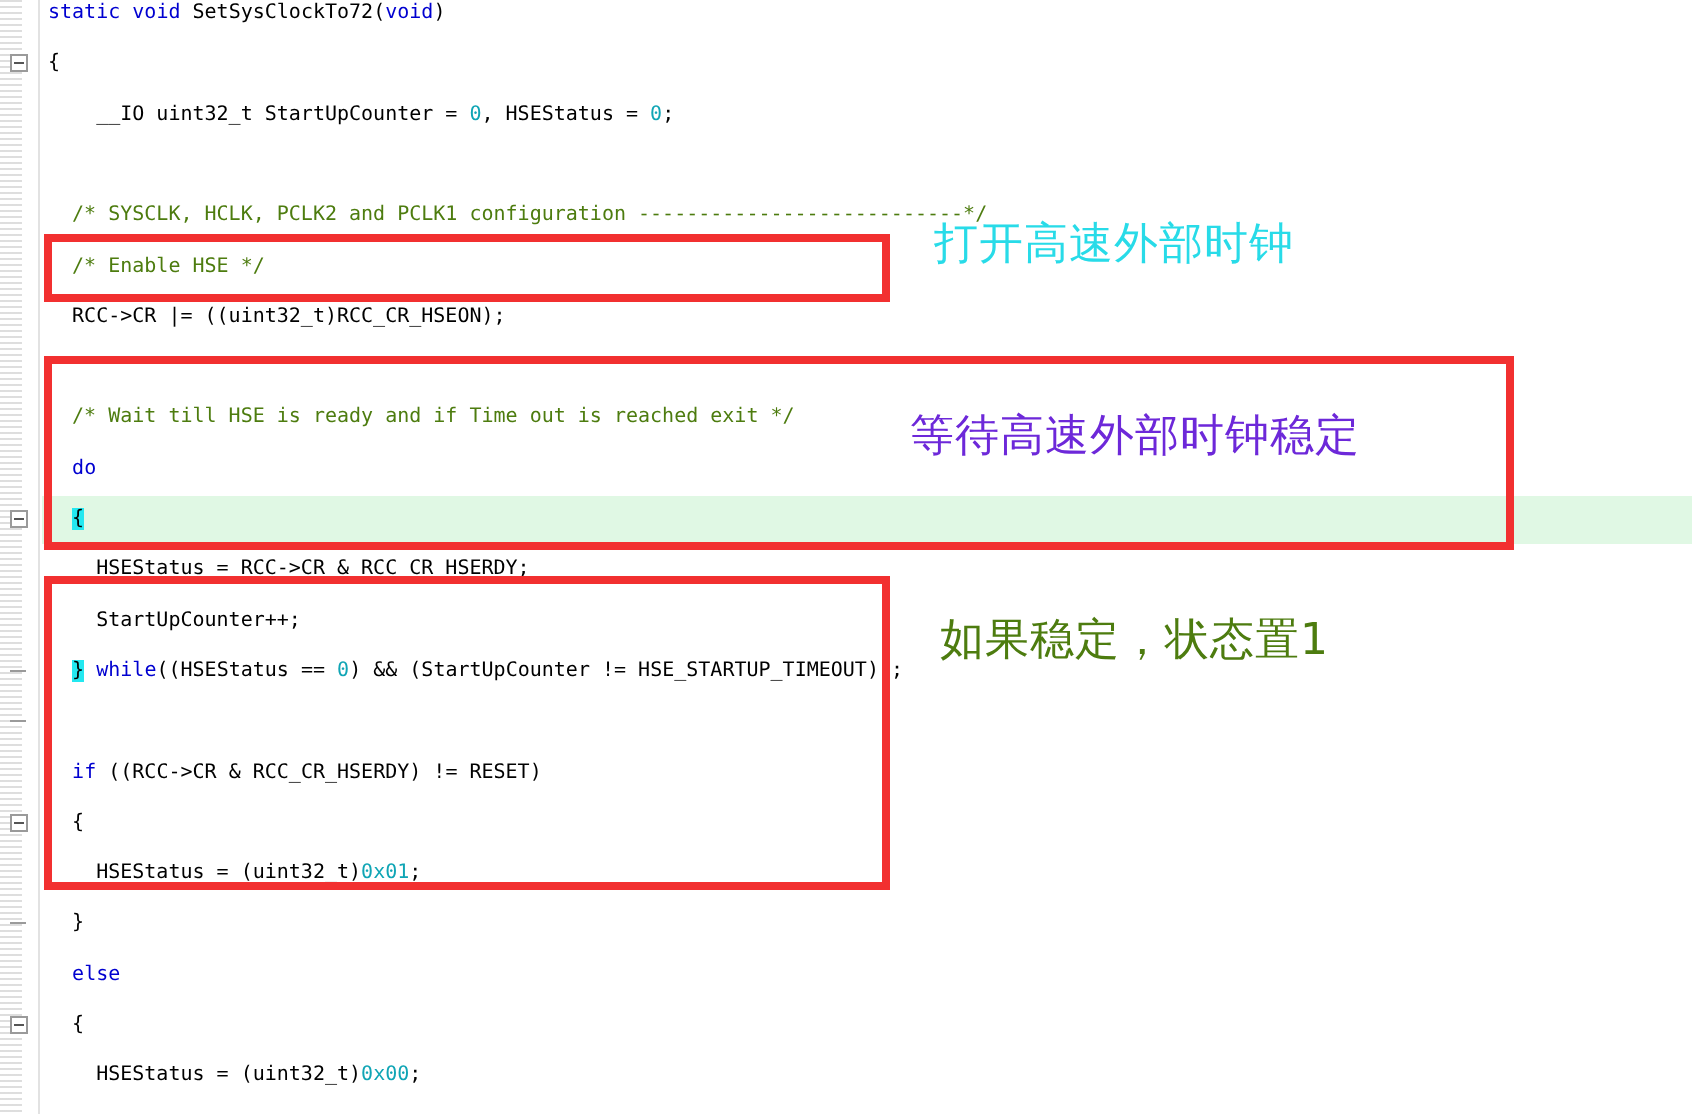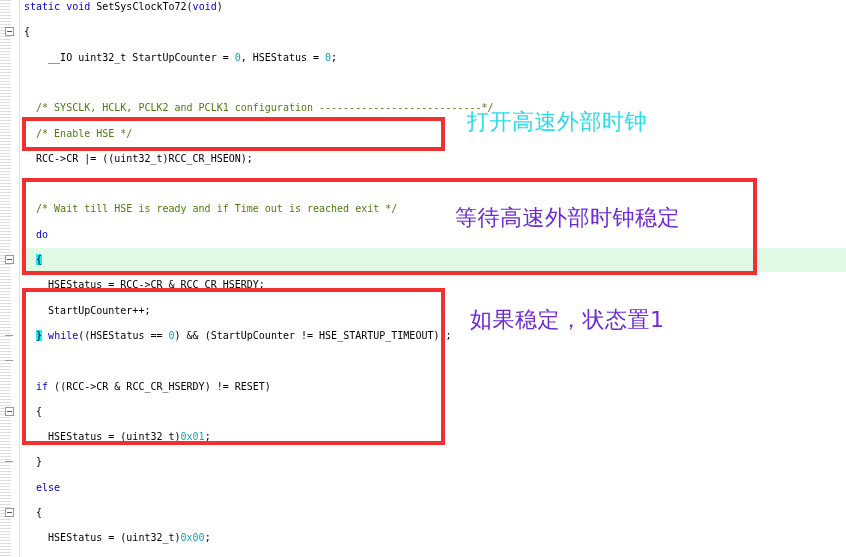--- a/index.html
+++ b/index.html
@@ -165,16 +165,16 @@
 
   <div id="redboxes">
       <div class="redbox" style="left: 22px; top: 117px; width: 423px; height: 34px; border-color: rgb(242, 48, 48);"></div>
       <div class="redbox" style="left: 22px; top: 178px; width: 735px; height: 97px; border-color: rgb(242, 48, 48);"></div>
       <div class="redbox" style="left: 22px; top: 288px; width: 423px; height: 157px; border-color: rgb(242, 48, 48);"></div>
     </div>
 
   <div id="notes">
       <div class="note" style="left: 467px; top: 107px; color: rgb(40, 219, 232);">打开高速外部时钟</div>
       <div class="note" style="left: 455px; top: 203px; color: #6d28d9;">等待高速外部时钟稳定</div>
-      <div class="note" style="left: 470px; top: 305px; color: #6d28d9;">如果稳定，状态置1</div>
+      <div class="note" style="left: 470px; top: 305px; color: #4d7c0f;">如果稳定，状态置1</div>
     </div>
 
 </div>
 
 </body></html>

